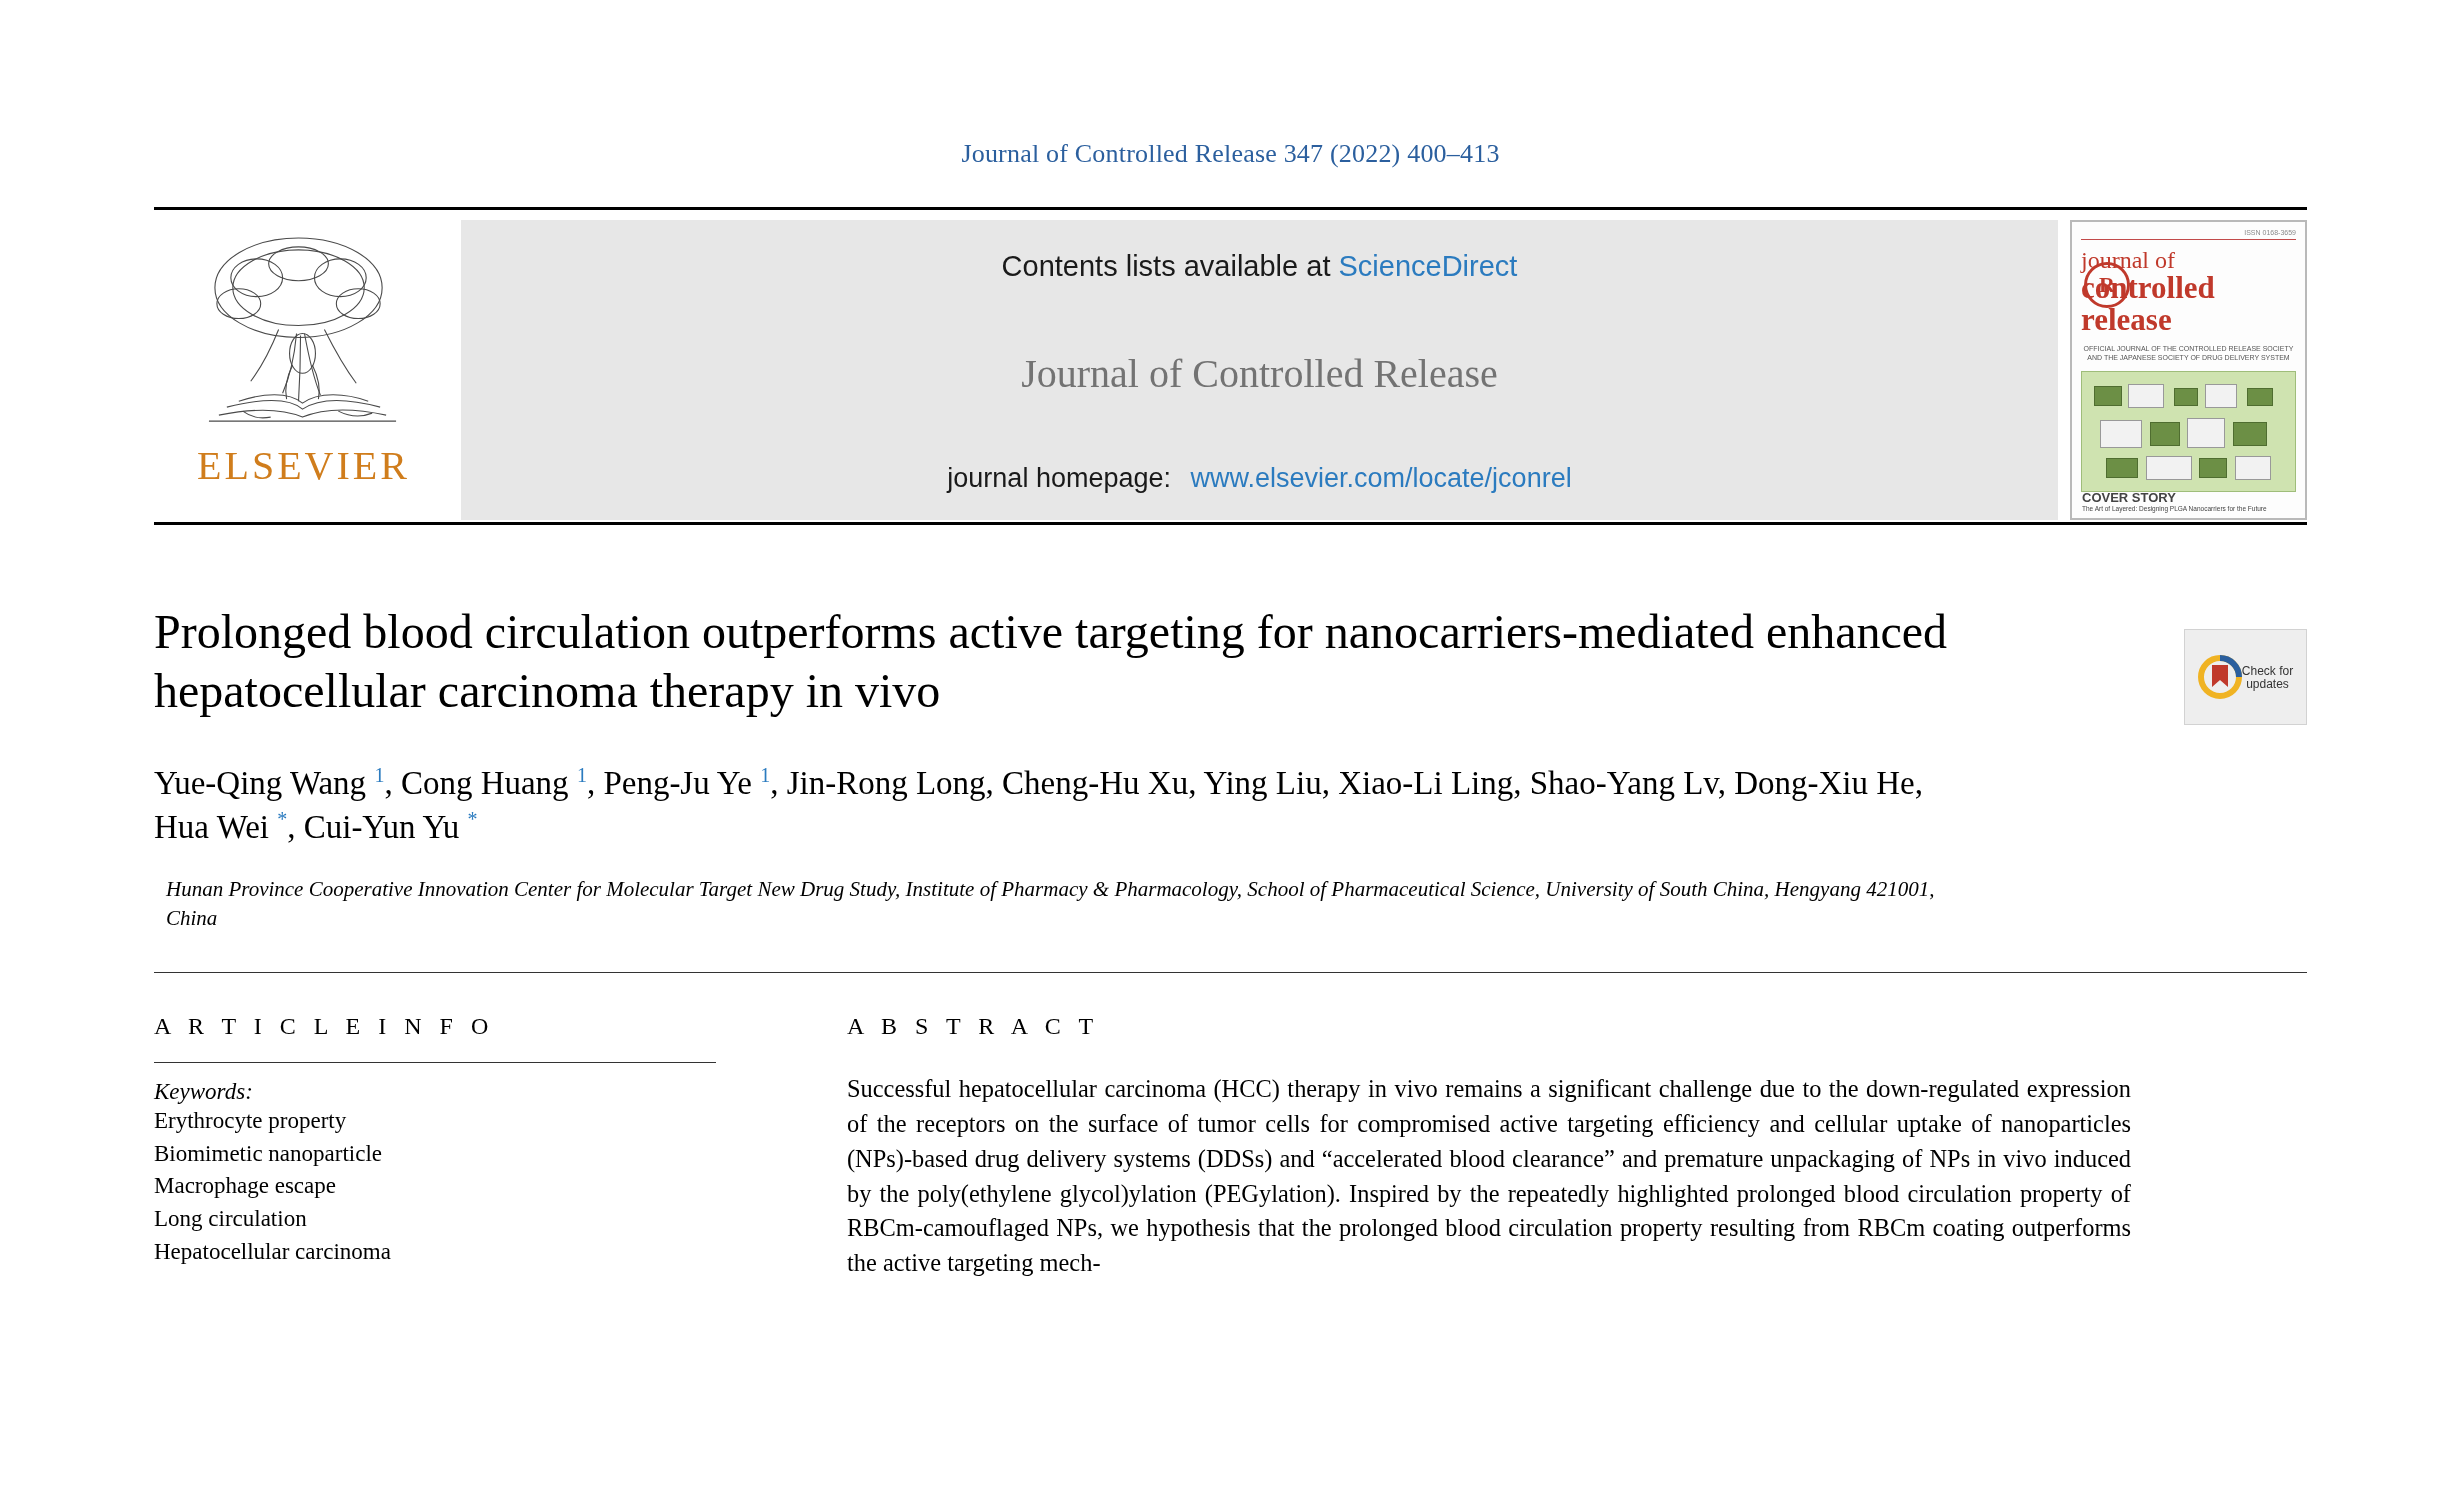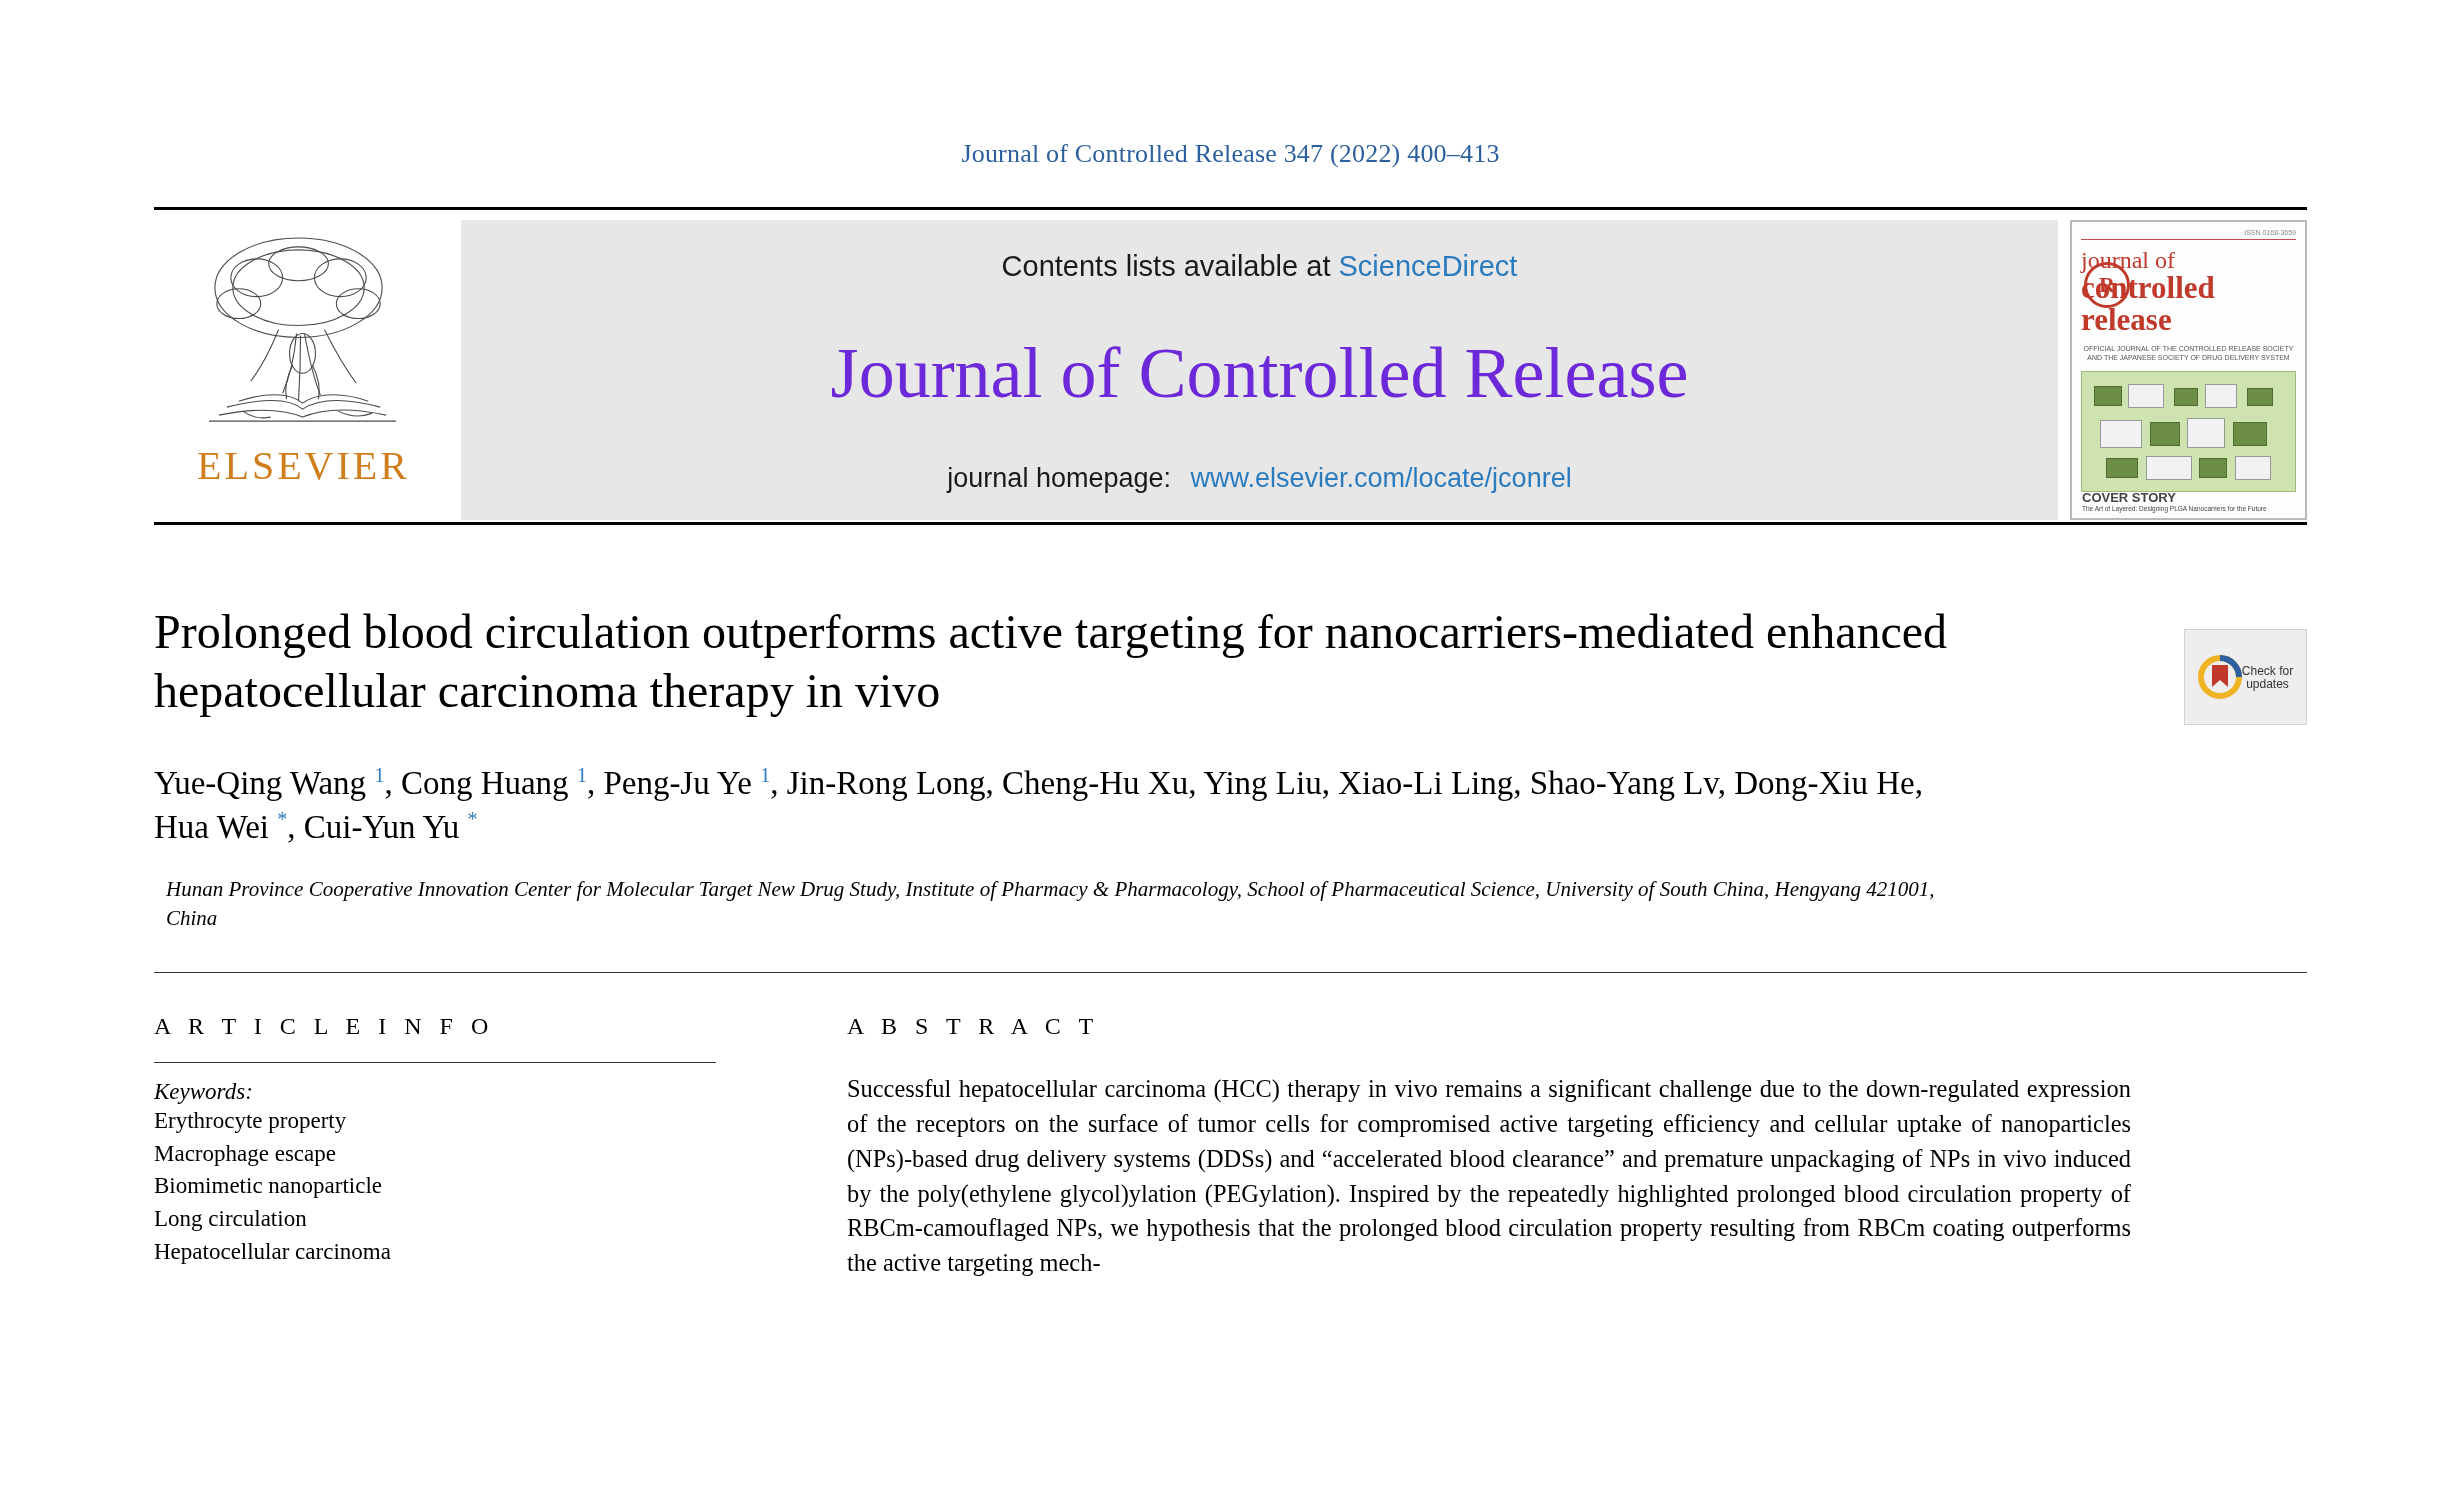--- a/index.html
+++ b/index.html
@@ -73,23 +73,23 @@
     box-sizing: border-box;
     height: 300px;
   }
   .contents-line {
     font-size: 29px;
     font-family: "Liberation Sans", sans-serif;
     color: #1a1a1a;
   }
   .contents-line .link { color: #2b7bbf; }
   .journal-name {
-    font-size: 72px;
-    font-family: "Liberation Serif", serif;
-    color: #6d28d9;
+    font-size: 40px;
+    font-family: "Liberation Serif", serif;
+    color: #737373;
   }
   .homepage-line {
     font-size: 27px;
     font-family: "Liberation Sans", sans-serif;
     color: #1a1a1a;
   }
   .homepage-line .link { color: #2b7bbf; margin-left: 12px; }
 
   
   .cover-thumb {
@@ -343,22 +343,22 @@
   </div>
 
   <div class="section-rule"></div>
 
   <div class="columns">
     <div class="col-info">
       <div class="col-head">A R T I C L E   I N F O</div>
       <div class="info-rule"></div>
       <div class="keywords-label">Keywords:</div>
       <div class="kw">Erythrocyte property</div>
+      <div class="kw">Biomimetic nanoparticle</div>
       <div class="kw">Macrophage escape</div>
-      <div class="kw">Biomimetic nanoparticle</div>
       <div class="kw">Long circulation</div>
       <div class="kw">Hepatocellular carcinoma</div>
     </div>
 
     <div class="col-abstract">
       <div class="col-head">A B S T R A C T</div>
       <div class="abstract-body">Successful hepatocellular carcinoma (HCC) therapy in vivo remains a significant challenge due to the down-regulated expression of the receptors on the surface of tumor cells for compromised active targeting efficiency and cellular uptake of nanoparticles (NPs)-based drug delivery systems (DDSs) and “accelerated blood clearance” and premature unpackaging of NPs in vivo induced by the poly(ethylene glycol)ylation (PEGylation). Inspired by the repeatedly highlighted prolonged blood circulation property of RBCm-camouflaged NPs, we hypothesis that the prolonged blood circulation property resulting from RBCm coating outperforms the active targeting mech-</div>
     </div>
   </div>
 

